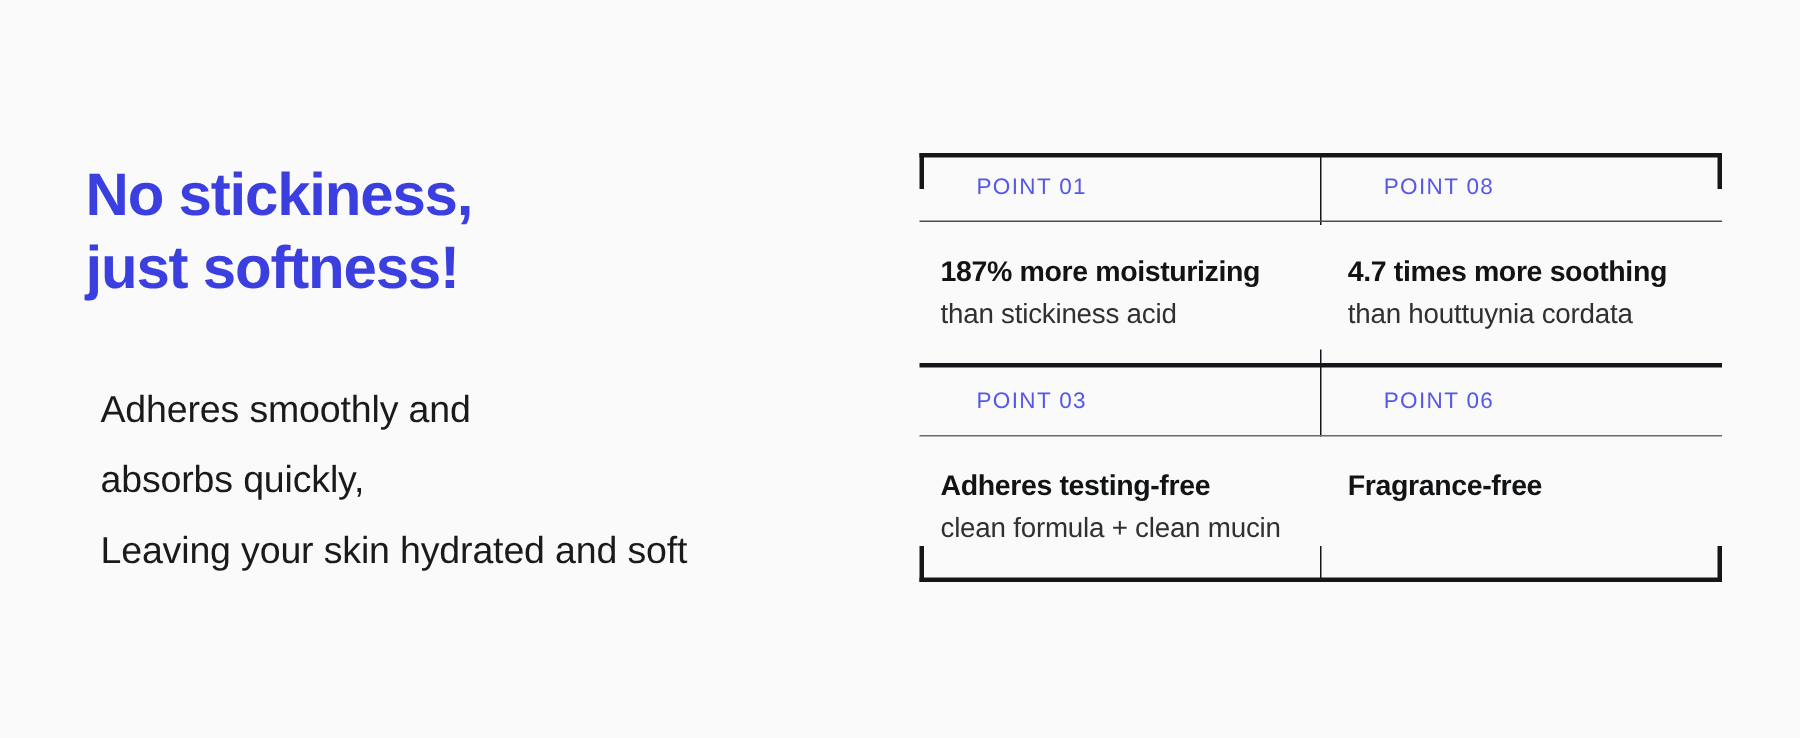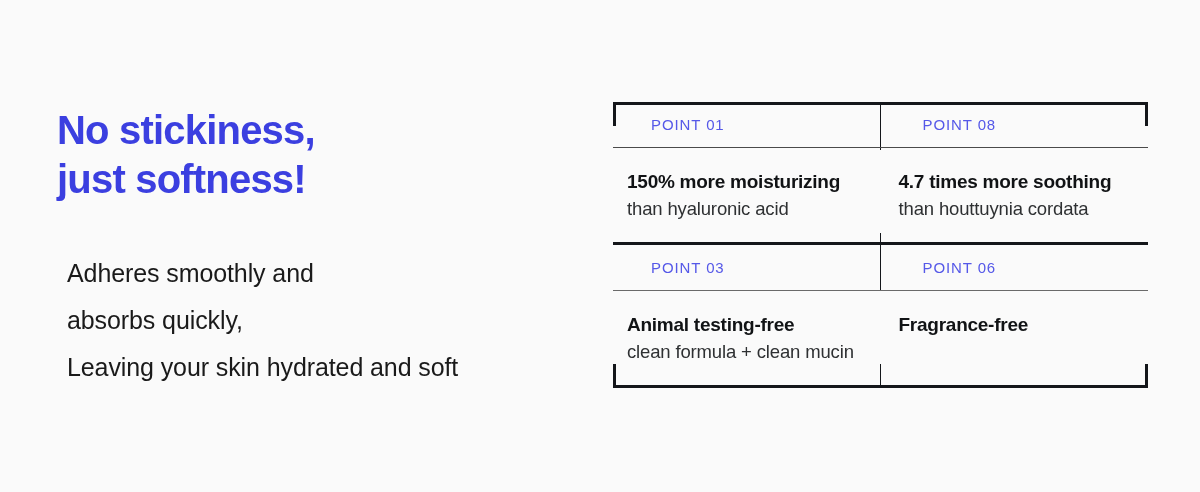--- a/index.html
+++ b/index.html
@@ -181,22 +181,22 @@
       <div class="bracket bk-tr"></div>
       <div class="divider dv-top"></div>
 
       <div class="cells">
         <div class="cell left">
           <div class="cell-inner">
             <span class="point-label">POINT 01</span>
           </div>
           <div class="rule-thin" style="top:45px"></div>
           <div class="cell-inner cell-body">
-            <span class="cell-title">150% more moisturizing</span>
-            <span class="cell-sub">than hyaluronic acid</span>
+            <span class="cell-title">187% more moisturizing</span>
+            <span class="cell-sub">than stickiness acid</span>
           </div>
         </div>
 
         <div class="cell right">
           <div class="cell-inner">
             <span class="point-label">POINT 08</span>
           </div>
           <div class="rule-thin" style="top:45px"></div>
           <div class="cell-inner cell-body">
             <span class="cell-title">4.7 times more soothing</span>
@@ -214,21 +214,21 @@
       <div class="divider" style="top:-12px;height:58px"></div>
       <div class="divider dv-bottom"></div>
 
       <div class="cells">
         <div class="cell left">
           <div class="cell-inner">
             <span class="point-label">POINT 03</span>
           </div>
           <div class="rule-thin" style="top:45px;background:#6a6a6a"></div>
           <div class="cell-inner cell-body">
-            <span class="cell-title">Animal testing-free</span>
+            <span class="cell-title">Adheres testing-free</span>
             <span class="cell-sub">clean formula + clean mucin</span>
           </div>
         </div>
 
         <div class="cell right">
           <div class="cell-inner">
             <span class="point-label">POINT 06</span>
           </div>
           <div class="rule-thin" style="top:45px;background:#6a6a6a"></div>
           <div class="cell-inner cell-body">

